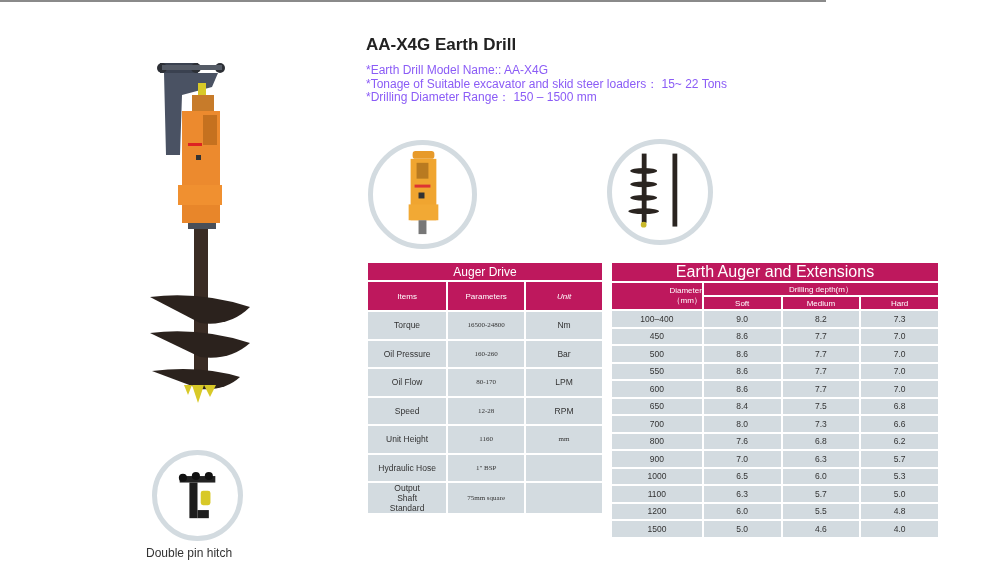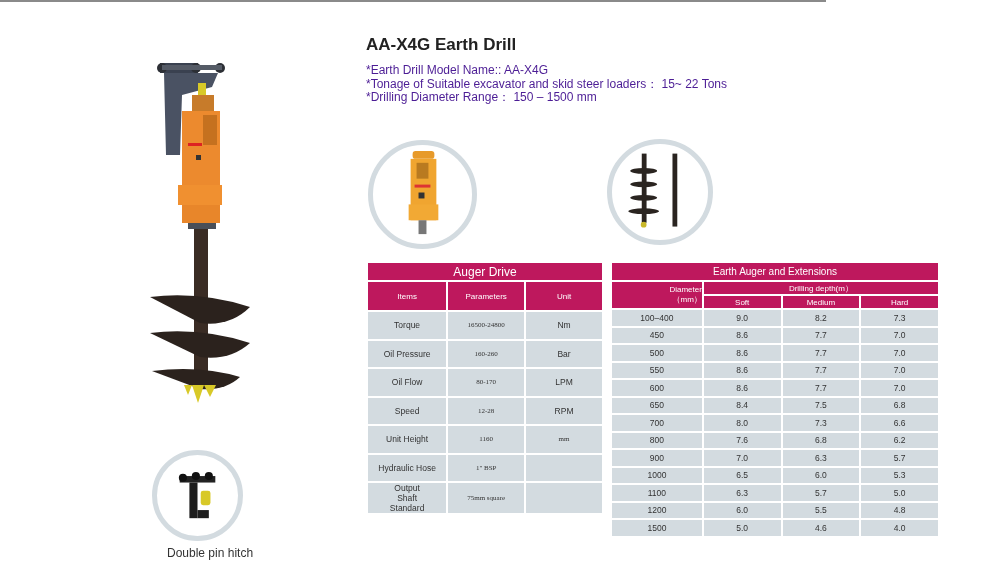--- a/index.html
+++ b/index.html
@@ -1,33 +1,33 @@
 <!DOCTYPE html>
 <html><head>
 <meta charset="utf-8">
 <style>
   html,body{margin:0;padding:0;background:#ffffff;}
   body{width:1000px;height:577px;position:relative;overflow:hidden;font-family:"Liberation Sans",sans-serif;color:#222;}
   .topline{position:absolute;left:0;top:0;width:826px;height:2px;background:#8a8a8a;}
   .title{position:absolute;left:366px;top:35px;font-size:17px;font-weight:bold;color:#222;}
-  .specs{position:absolute;left:366px;top:64px;font-size:12px;line-height:13.5px;color:#4c1d95;}
+  .specs{position:absolute;left:366px;top:64px;font-size:12px;line-height:13.5px;color:#8b5cf6;}
   .specs div{white-space:nowrap;}
   .circle{position:absolute;border:5px solid #d3dbe0;border-radius:50%;box-sizing:border-box;background:#fff;overflow:hidden;}
-  .caption{position:absolute;left:167px;top:546px;font-size:12px;color:#333;}
+  .caption{position:absolute;left:146px;top:546px;font-size:12px;color:#333;}
   table{border-collapse:collapse;position:absolute;font-family:"Liberation Sans",sans-serif;}
   td,th{text-align:center;padding:0;border:2px solid #fff;}
   .hdr{background:#be185d;color:#fff;font-weight:normal;}
   .cell{background:#d3dbe0;color:#333;}
   #auger-drive{left:366px;top:261px;width:238px;}
   #auger-drive .t1{height:17px;font-size:12px;}
   #auger-drive .t2{height:28px;font-size:8px;}
   #auger-drive .cell{height:26.5px;font-size:8.5px;}
   #auger-drive .serif{font-family:"Liberation Serif",serif;font-size:7px;}
   #earth-auger{left:610px;top:261px;width:330px;}
-  #earth-auger .t1{height:17px;font-size:10px;}
+  #earth-auger .t1{height:17px;font-size:16px;}
   #earth-auger .t2{height:12px;font-size:8px;}
   #earth-auger .cell{height:15.5px;font-size:8.5px;}
   .mach{position:absolute;left:140px;top:55px;width:140px;height:360px;}
 </style>
 </head>
 <body>
 
 <div class="topline"></div>
 
 <svg class="mach" viewBox="0 0 140 360" xmlns="http://www.w3.org/2000/svg">
@@ -107,21 +107,21 @@
 <div class="caption">Double pin hitch</div>
 
 <table id="auger-drive">
   <tbody>
       <tr>
     <th colspan="3" class="hdr t1">Auger Drive</th>
   </tr>
   <tr>
     <th class="hdr t2" style="width:34%;">Items</th>
     <th class="hdr t2" style="width:33%;">Parameters</th>
-    <th class="hdr t2" style="width:33%;">Unit</th>
+    <th class="hdr t2" style="width:33%;font-style:italic;">Unit</th>
   </tr>
   <tr>
     <td class="cell">Torque</td>
     <td class="cell serif">16500-24800</td>
     <td class="cell">Nm</td>
   </tr>
   <tr>
     <td class="cell">Oil Pressure</td>
     <td class="cell serif">160-260</td>
     <td class="cell">Bar</td>

